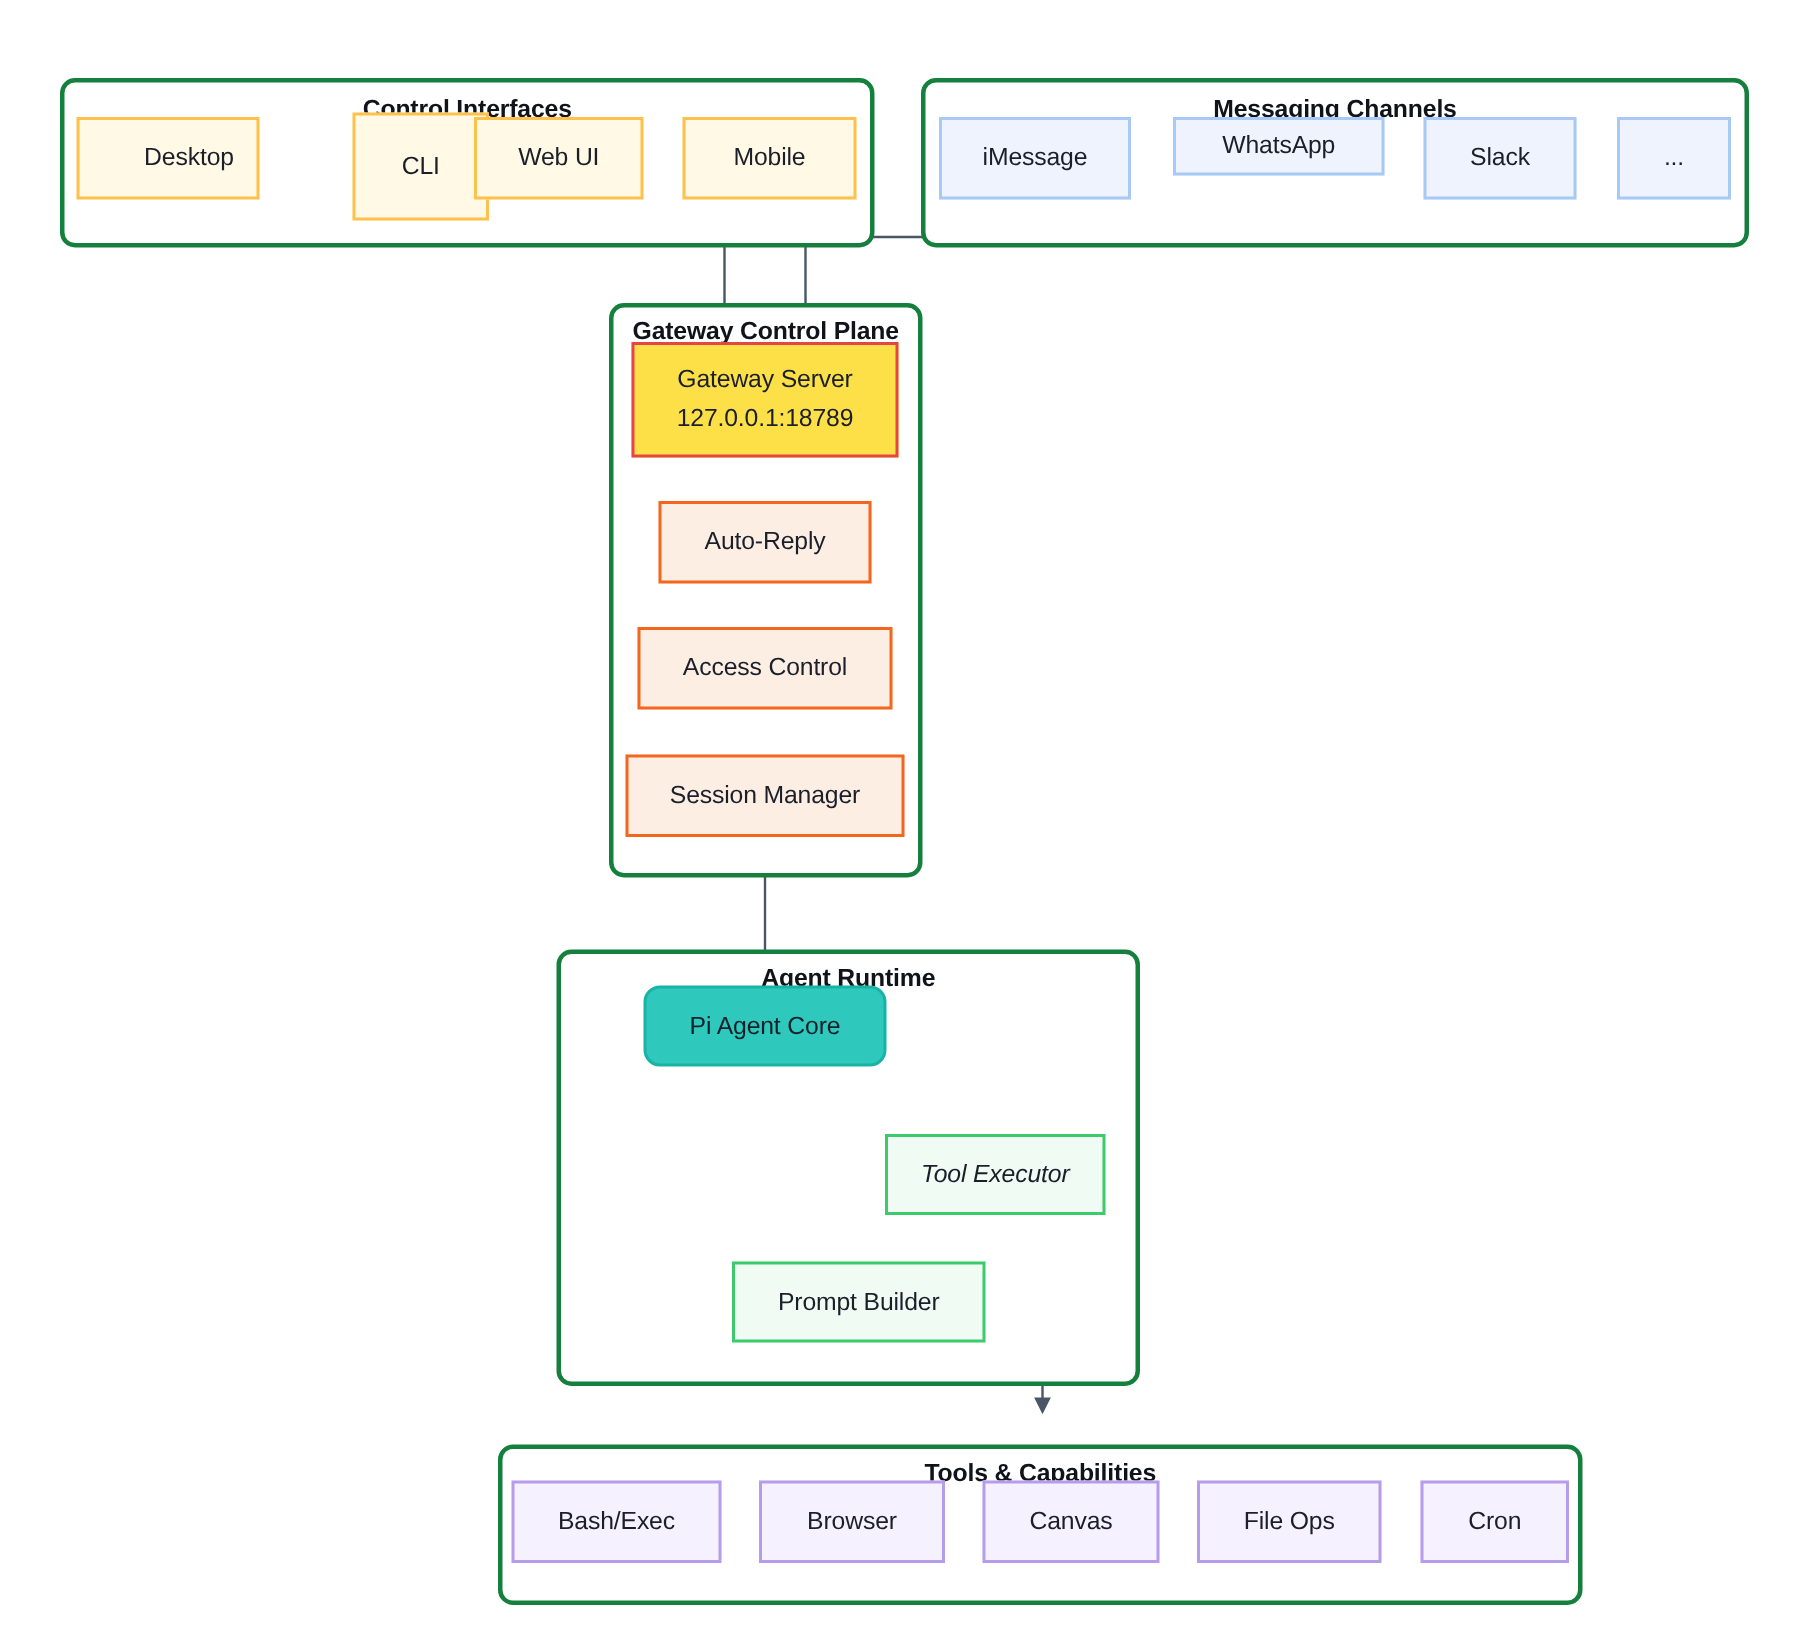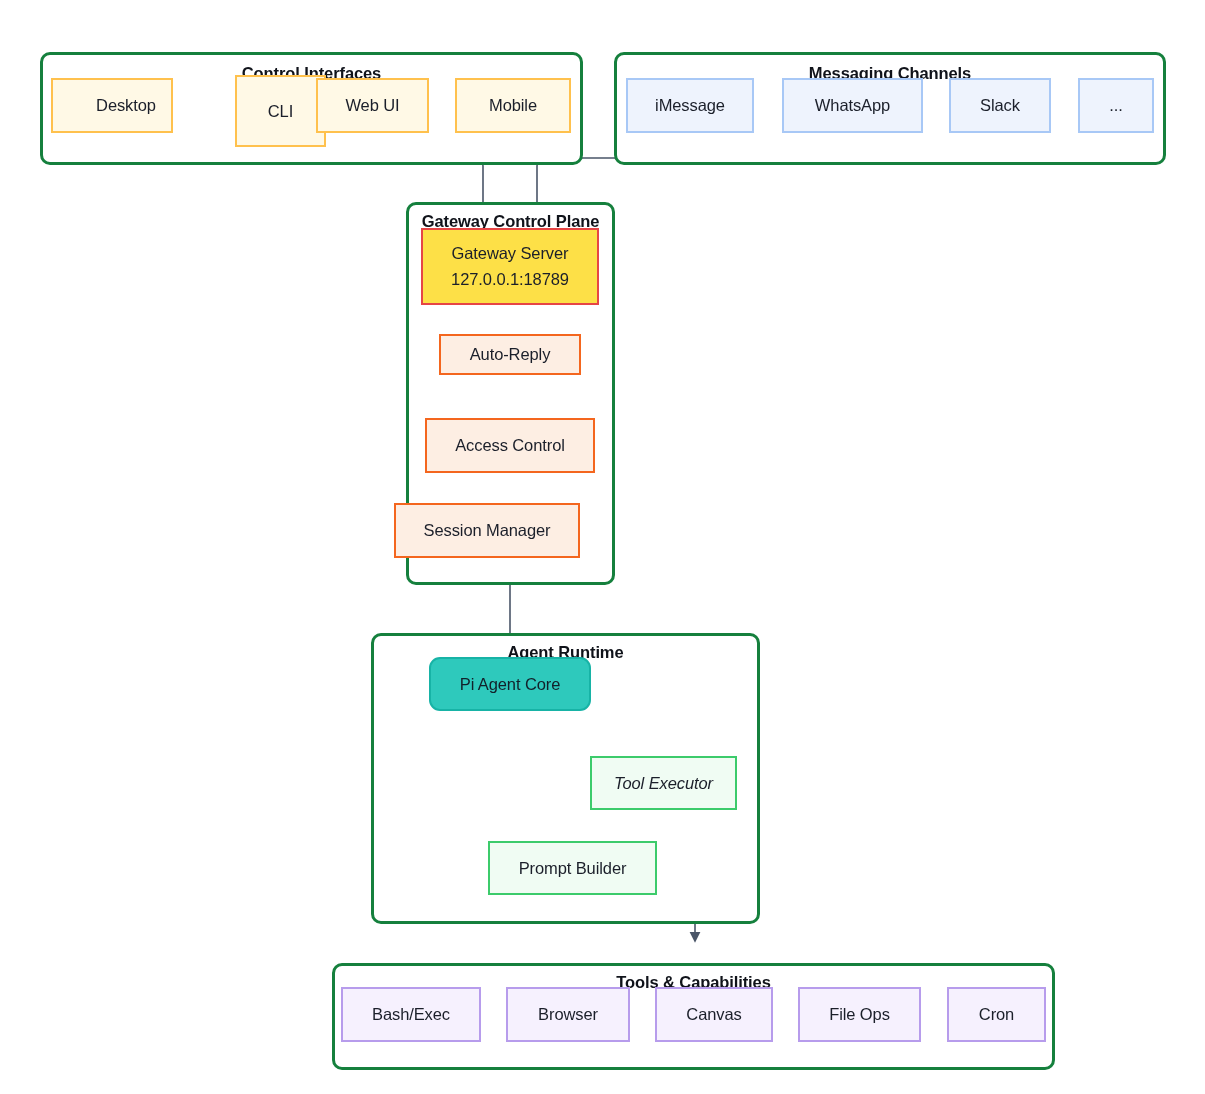--- a/index.html
+++ b/index.html
@@ -125,44 +125,44 @@
   <div class="node n-amber" style="left:455px; top:78px; width:116px; height:55px;">
     <span>Mobile</span>
   </div>
 
   <div class="group" style="left:614px; top:36px; width:552px; height:113px;">
     <div class="group-title" style="top:9px;">Messaging Channels</div>
   </div>
   <div class="node n-blue" style="left:626px; top:78px; width:128px; height:55px;">
     <span>iMessage</span>
   </div>
-  <div class="node n-blue" style="left:782px; top:78px; width:141px; height:55px;">
+  <div class="node n-blue" style="left:782px; top:78px; width:141px; height:39px;">
     <span>WhatsApp</span>
   </div>
   <div class="node n-blue" style="left:949px; top:78px; width:102px; height:55px;">
     <span>Slack</span>
   </div>
   <div class="node n-blue" style="left:1078px; top:78px; width:76px; height:55px;">
     <span>...</span>
   </div>
 
   <div class="group" style="left:406px; top:186px; width:209px; height:383px;">
     <div class="group-title" style="top:7px;">Gateway Control Plane</div>
   </div>
   <div class="node n-red two-line" style="left:421px; top:228px; width:178px; height:77px; flex-direction:column;">
     <span>Gateway Server</span>
     <span>127.0.0.1:18789</span>
   </div>
-  <div class="node n-orange" style="left:439px; top:334px; width:142px; height:41px;">
+  <div class="node n-orange" style="left:439px; top:334px; width:142px; height:55px;">
     <span>Auto-Reply</span>
   </div>
   <div class="node n-orange" style="left:425px; top:418px; width:170px; height:55px;">
     <span>Access Control</span>
   </div>
-  <div class="node n-orange" style="left:394px; top:503px; width:186px; height:55px;">
+  <div class="node n-orange" style="left:417px; top:503px; width:186px; height:55px;">
     <span>Session Manager</span>
   </div>
 
   <div class="group" style="left:371px; top:617px; width:389px; height:291px;">
     <div class="group-title" style="top:7px;">Agent Runtime</div>
   </div>
   <div class="node n-teal" style="left:429px; top:657px; width:162px; height:54px;border-radius:11px;">
     <span>Pi Agent Core</span>
   </div>
   <div class="node n-green" style="left:590px; top:756px; width:147px; height:54px;font-style:italic;">

